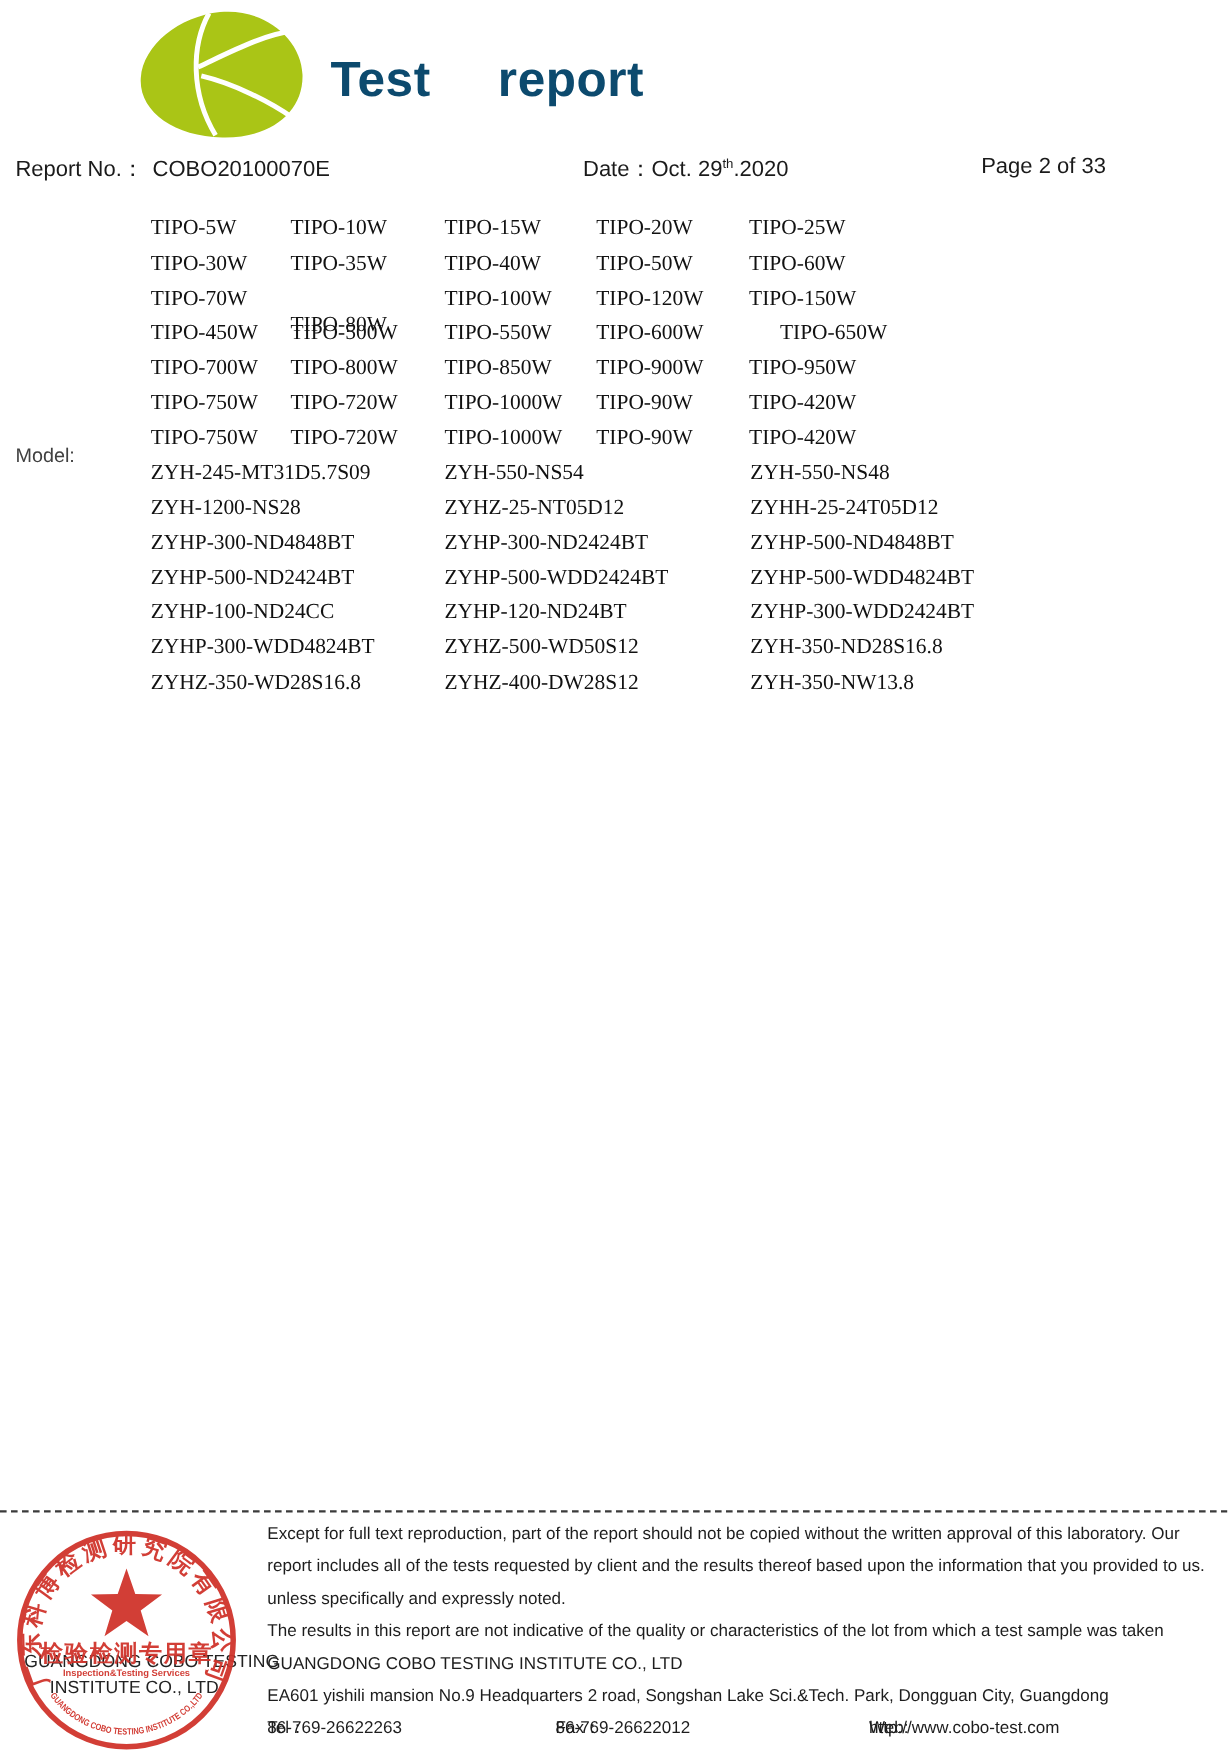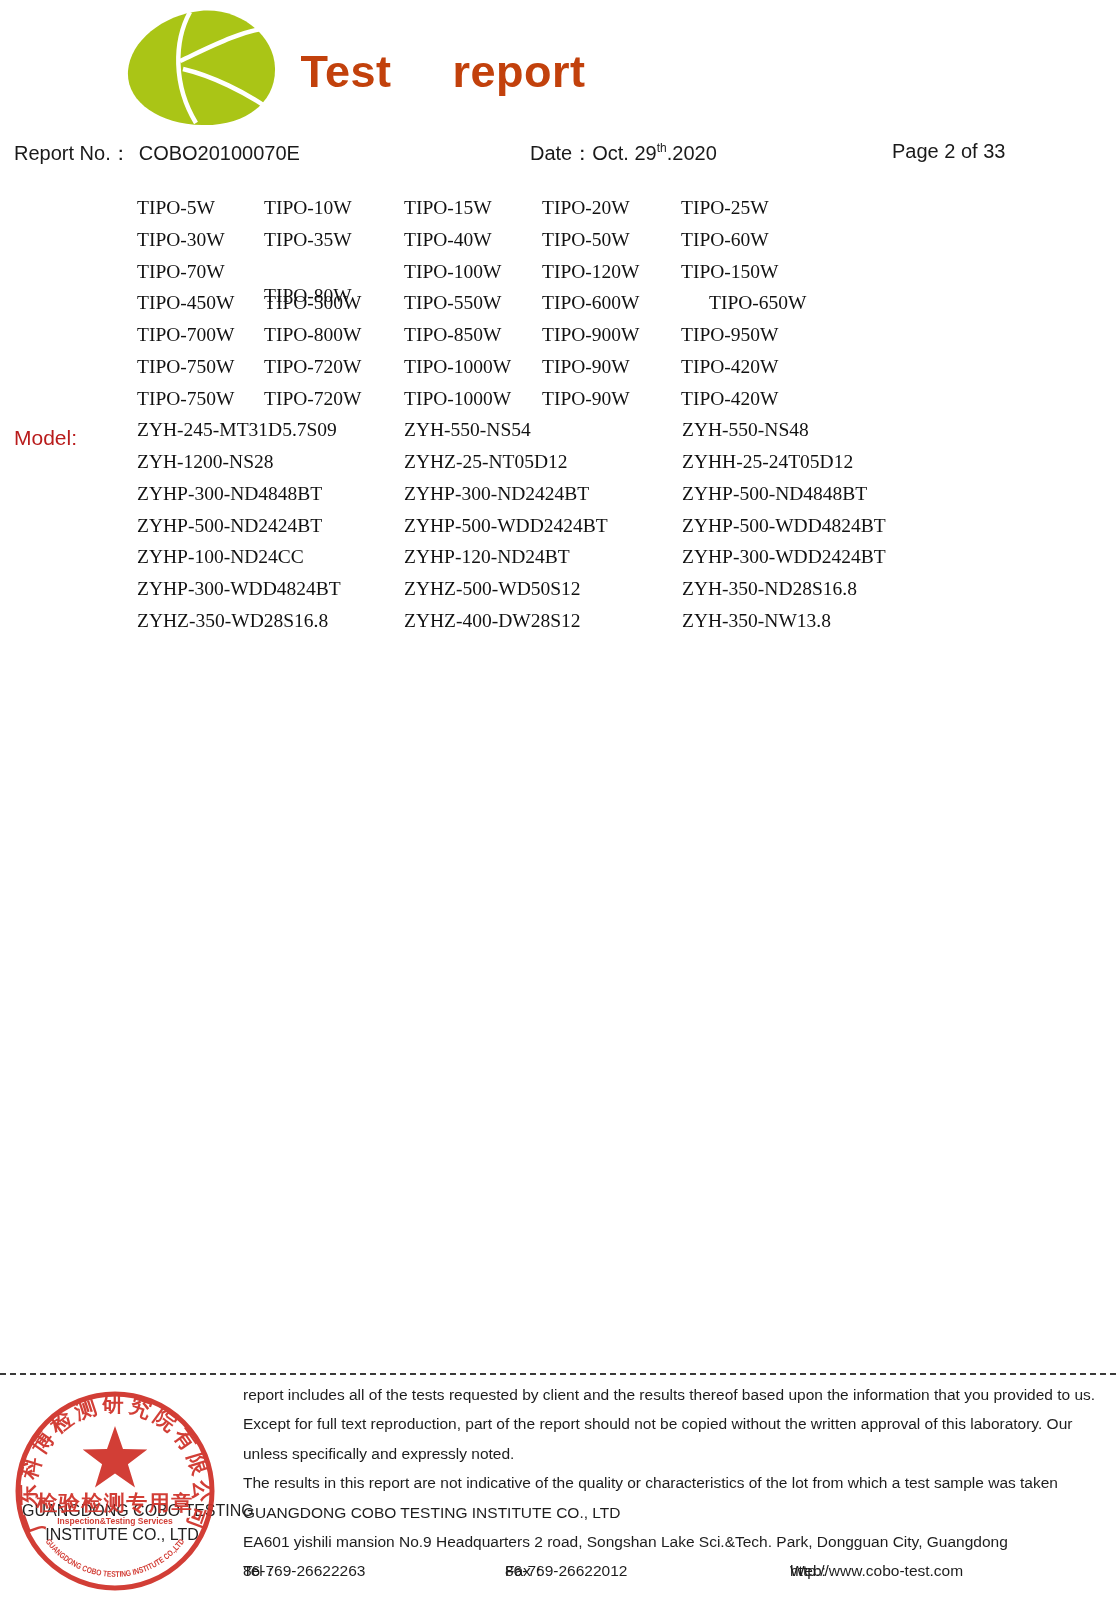--- a/index.html
+++ b/index.html
@@ -13,32 +13,32 @@
     font-family: "Liberation Sans", sans-serif;
     color: #1c1c1c;
   }
 
   
   .logo { position: absolute; left: 118px; top: 8px; width: 165px; height: 122px; }
   .title {
     position: absolute; left: 0; top: 46px; width: 886px;
     text-align: center;
     font-family: "Liberation Sans", sans-serif;
-    font-size: 45px; font-weight: bold; color: #c2410c;
+    font-size: 45px; font-weight: bold; color: #0c4a6e;
     word-spacing: 48px; letter-spacing: 0.5px;
   }
   .meta-row { position: absolute; left: 0; top: 140px; width: 1116px; height: 26px; font-size: 20px; color: #1a1a1a; }
   .report-no { position: absolute; left: 14px; top: 0; }
   .report-no .value { margin-left: 8px; }
   .date-field { position: absolute; left: 530px; top: 0; }
   .date-field sup { font-size: 12px; }
   .page-no { position: absolute; left: 892px; top: 0; }
 
   
-  .model-label { position: absolute; left: 14px; top: 426px; font-size: 21px; color: #b91c1c; }
+  .model-label { position: absolute; left: 14px; top: 404px; font-size: 18px; color: #404040; }
   .model-grid { position: absolute; left: 137px; top: 192px; width: 920px; }
   .model-row { position: relative; height: 31.75px; }
   .model-cell {
     position: absolute; top: 0; white-space: nowrap;
     font-family: "Liberation Serif", serif;
     font-size: 19.5px; color: #111; line-height: 31.75px;
   }
 
   
   .separator { position: absolute; left: 0; top: 1373px; width: 1116px; height: 0; border-top: 2px dashed #3a3a3a; }
@@ -164,22 +164,22 @@
       <div class="model-row">
         <span class="model-cell" style="left: 0px;">ZYHZ-350-WD28S16.8</span>
         <span class="model-cell" style="left: 267px;">ZYHZ-400-DW28S12</span>
         <span class="model-cell" style="left: 545px;">ZYH-350-NW13.8</span>
       </div>
     </div>
 
   <div class="separator"></div>
 
   <div class="footer-text">
+    <div class="f-line">Except for full text reproduction, part of the report should not be copied without the written approval of this laboratory. Our</div>
     <div class="f-line">report includes all of the tests requested by client and the results thereof based upon the information that you provided to us.</div>
-    <div class="f-line">Except for full text reproduction, part of the report should not be copied without the written approval of this laboratory. Our</div>
     <div class="f-line">unless specifically and expressly noted.</div>
     <div class="f-line">The results in this report are not indicative of the quality or characteristics of the lot from which a test sample was taken</div>
     <div class="f-line">GUANGDONG COBO TESTING INSTITUTE CO., LTD</div>
     <div class="f-line">EA601 yishili mansion No.9 Headquarters 2 road, Songshan Lake Sci.&amp;Tech. Park, Dongguan City, Guangdong</div>
     <div class="tel-row">
       <span class="tel-block">
           <span>Tel：</span>
           <span>86-769-26622263</span>
         </span>
       <span class="fax-block">

